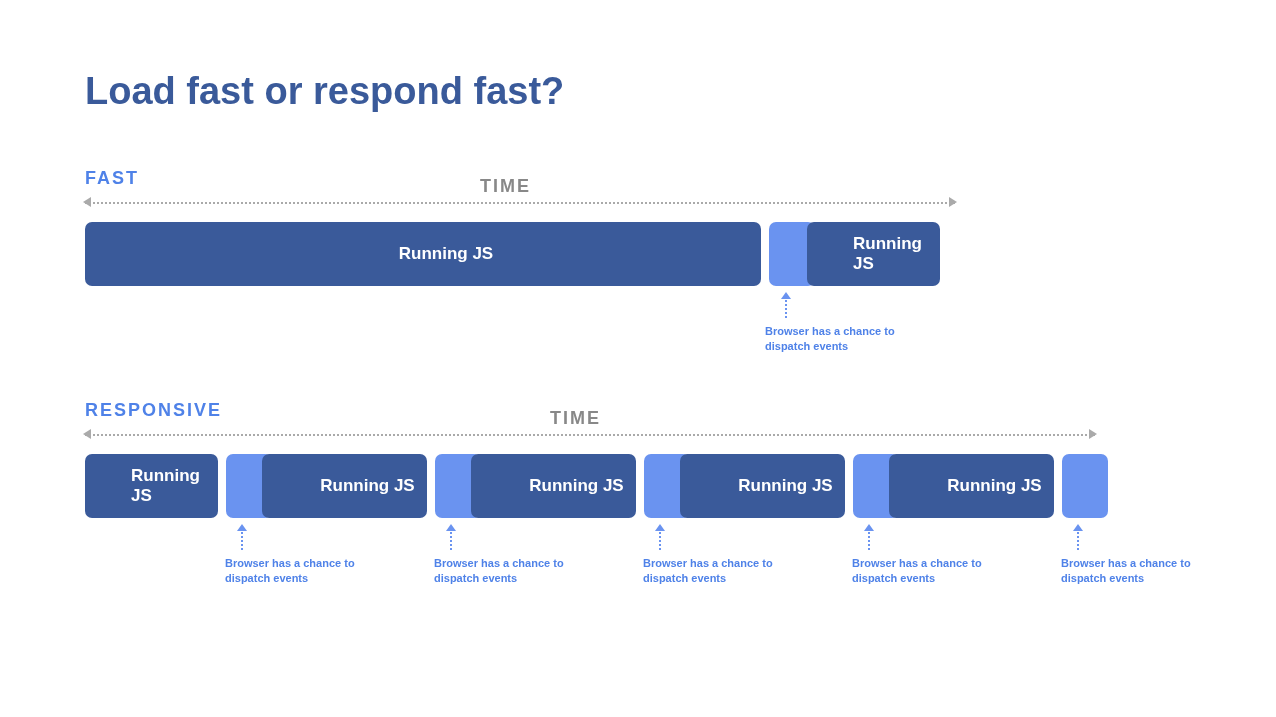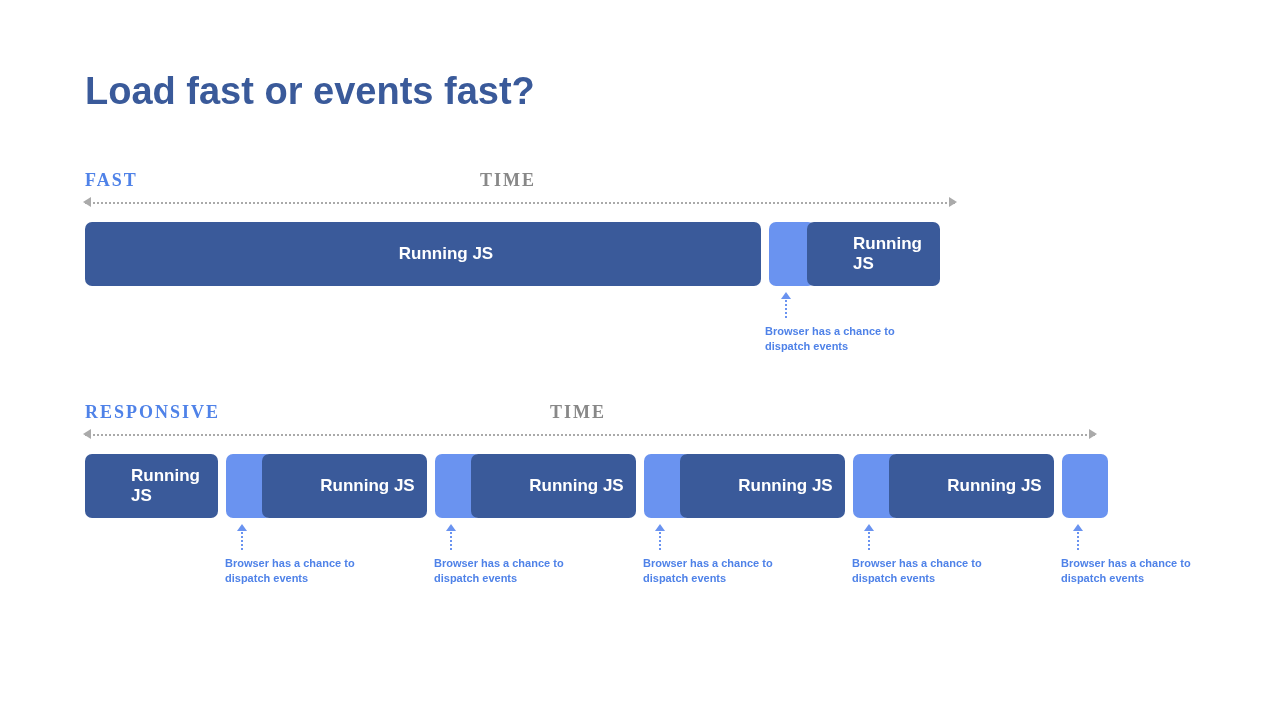--- a/index.html
+++ b/index.html
@@ -13,37 +13,37 @@
   }
   .title {
     font-size: 38px;
     font-weight: 700;
     color: #3a5a9a;
     margin-bottom: 55px;
   }
   .section { position: relative; }
   .header-row {
     display: flex;
-    align-items: center;
+    align-items: flex-start;
     position: relative;
     height: 24px;
-    font-family: Liberation Serif, serif;
   }
   .section-label {
     font-size: 18px;
     font-weight: 700;
     letter-spacing: 2px;
     color: #4f82e8;
   }
   .time-label {
     font-size: 18px;
     font-weight: 600;
     letter-spacing: 2px;
     color: #888;
     position: absolute;
+    margin-top: 8px;
   }
   .timeline-axis {
     position: relative;
     height: 10px;
     margin-top: 6px;
     margin-bottom: 14px;
   }
   .timeline-axis::before {
     content: "";
     position: absolute;
@@ -116,21 +116,21 @@
     color: #4f82e8;
     line-height: 1.35;
   }
   .section.fast .annotations { height: 100px; }
   .section.responsive { margin-top: 8px; }
   .section.responsive .timeline-axis { width: 1010px; }
 </style>
 </head>
 <body>
 
-<h1 class="title">Load fast or events fast?</h1>
+<h1 class="title">Load fast or respond fast?</h1>
 
 <div class="section fast">
   <div class="header-row">
     <span class="section-label">FAST</span>
     <span class="time-label" style="left:395px">TIME</span>
   </div>
   <div class="timeline-axis" style="width:870px">
     <span class="arrow-left"></span>
     <span class="arrow-right"></span>
   </div>

